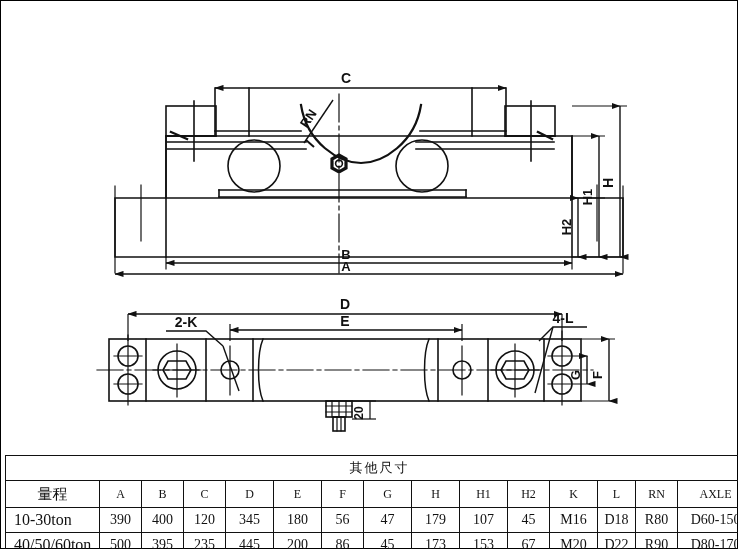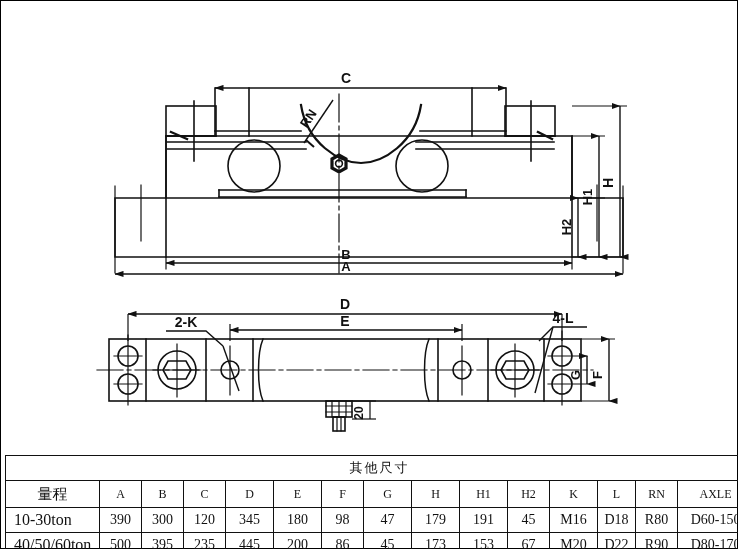--- a/index.html
+++ b/index.html
@@ -307,28 +307,28 @@
         <td>H1</td>
         <td>H2</td>
         <td>K</td>
         <td>L</td>
         <td>RN</td>
         <td>AXLE</td>
       </tr>
       <tr class="tbl-body">
         <td class="rangecell">10-30ton</td>
         <td>390</td>
-        <td>300</td>
+        <td>400</td>
         <td>120</td>
         <td>345</td>
         <td>180</td>
-        <td>98</td>
+        <td>56</td>
         <td>47</td>
         <td>179</td>
-        <td>191</td>
+        <td>107</td>
         <td>45</td>
         <td>M16</td>
         <td>D18</td>
         <td>R80</td>
         <td>D60-150</td>
       </tr>
       <tr class="tbl-body">
         <td class="rangecell">40/50/60ton</td>
         <td>500</td>
         <td>395</td>

